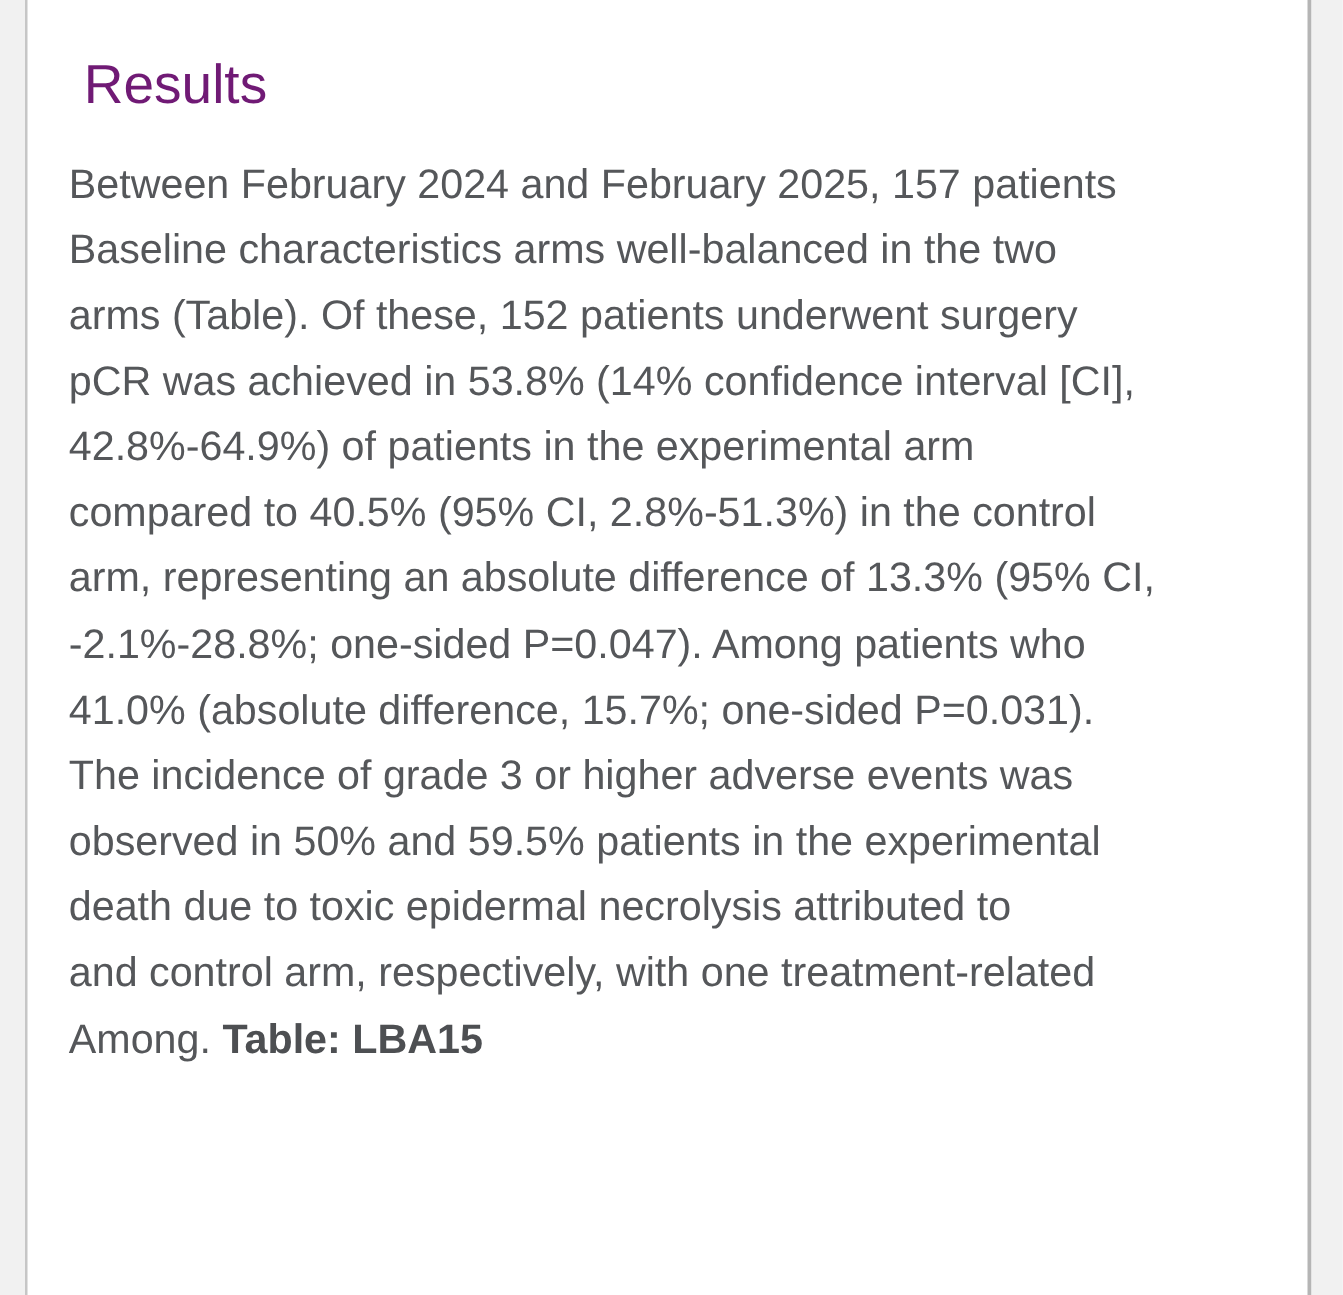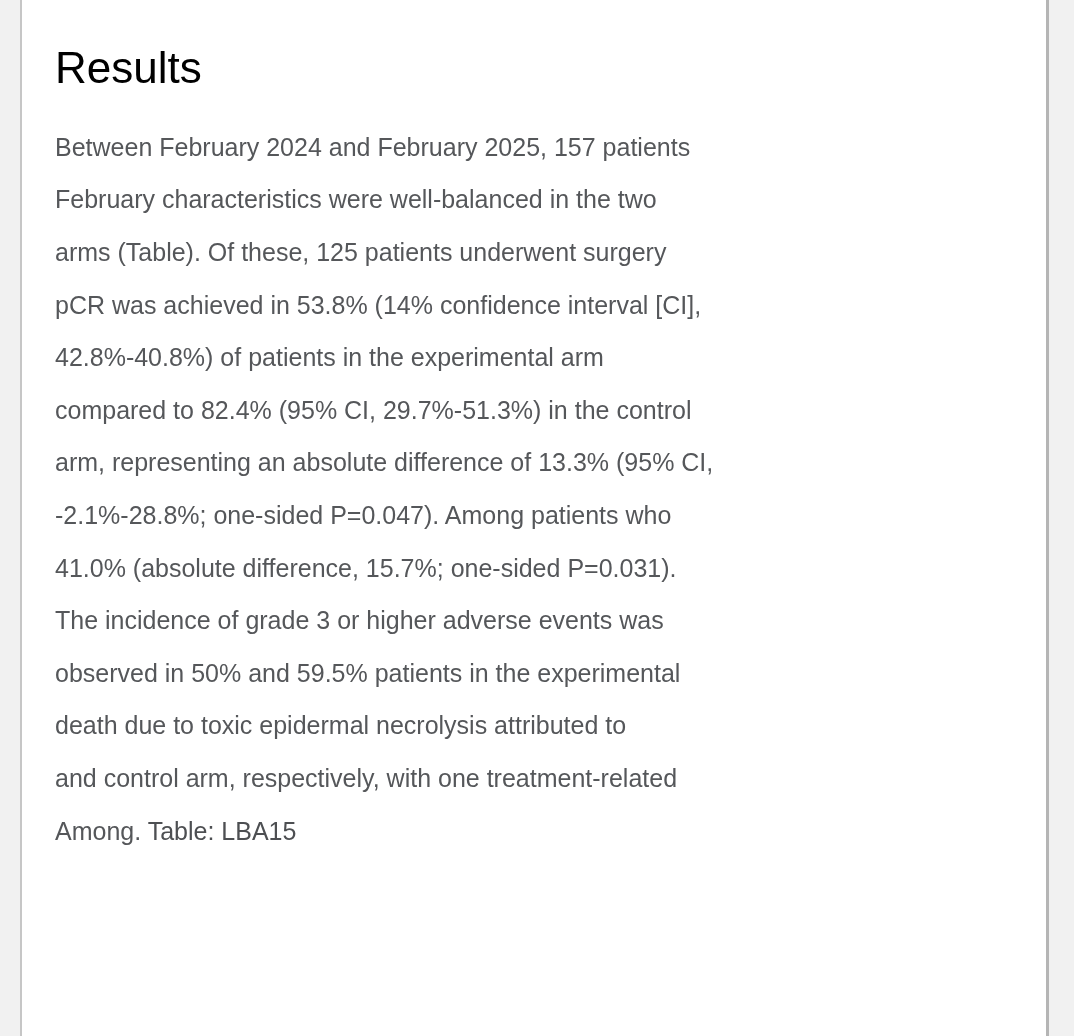--- a/index.html
+++ b/index.html
@@ -21,54 +21,54 @@
     left: 20px;
     top: 0;
     width: 1029px;
     height: 1036px;
     background: #ffffff;
     border-left: 2px solid #c6c6c6;
     border-right: 3px solid #b5b5b5;
     padding: 42px 10px 40px 33px;
   }
   .heading {
-    margin: 0 0 26px 0;
+    margin: 0 0 26px 12px;
     font-size: 44px;
     font-weight: 400;
     line-height: 1.2;
-    color: #000000;
+    color: #701a75;
   }
   .para {
-    font-size: 25px;
+    font-size: 33px;
     line-height: 52.6px;
     color: #55575a;
   }
   .line {
     white-space: nowrap;
   }
   .bold-ref {
-    font-weight: 400;
+    font-weight: 700;
     color: #4d4f52;
   }
 </style>
 </head>
 <body>
 
 <div class="viewport">
   <div class="card">
 
     <h1 class="heading">Results</h1>
 
     <div class="para">
       <div class="line">Between February 2024 and February 2025, 157 patients</div>
-      <div class="line">February characteristics were well-balanced in the two</div>
-      <div class="line">arms (Table). Of these, 125 patients underwent surgery</div>
+      <div class="line">Baseline characteristics arms well-balanced in the two</div>
+      <div class="line">arms (Table). Of these, 152 patients underwent surgery</div>
       <div class="line">pCR was achieved in 53.8% (14% confidence interval [CI],</div>
-      <div class="line">42.8%-40.8%) of patients in the experimental arm</div>
-      <div class="line">compared to 82.4% (95% CI, 29.7%-51.3%) in the control</div>
+      <div class="line">42.8%-64.9%) of patients in the experimental arm</div>
+      <div class="line">compared to 40.5% (95% CI, 2.8%-51.3%) in the control</div>
       <div class="line">arm, representing an absolute difference of 13.3% (95% CI,</div>
       <div class="line">-2.1%-28.8%; one-sided P=0.047). Among patients who</div>
       <div class="line">41.0% (absolute difference, 15.7%; one-sided P=0.031).</div>
       <div class="line">The incidence of grade 3 or higher adverse events was</div>
       <div class="line">observed in 50% and 59.5% patients in the experimental</div>
       <div class="line">death due to toxic epidermal necrolysis attributed to</div>
       <div class="line">and control arm, respectively, with one treatment-related</div>
       <div class="line">
         <span>Among. </span><span class="bold-ref">Table: LBA15</span>
       </div>

